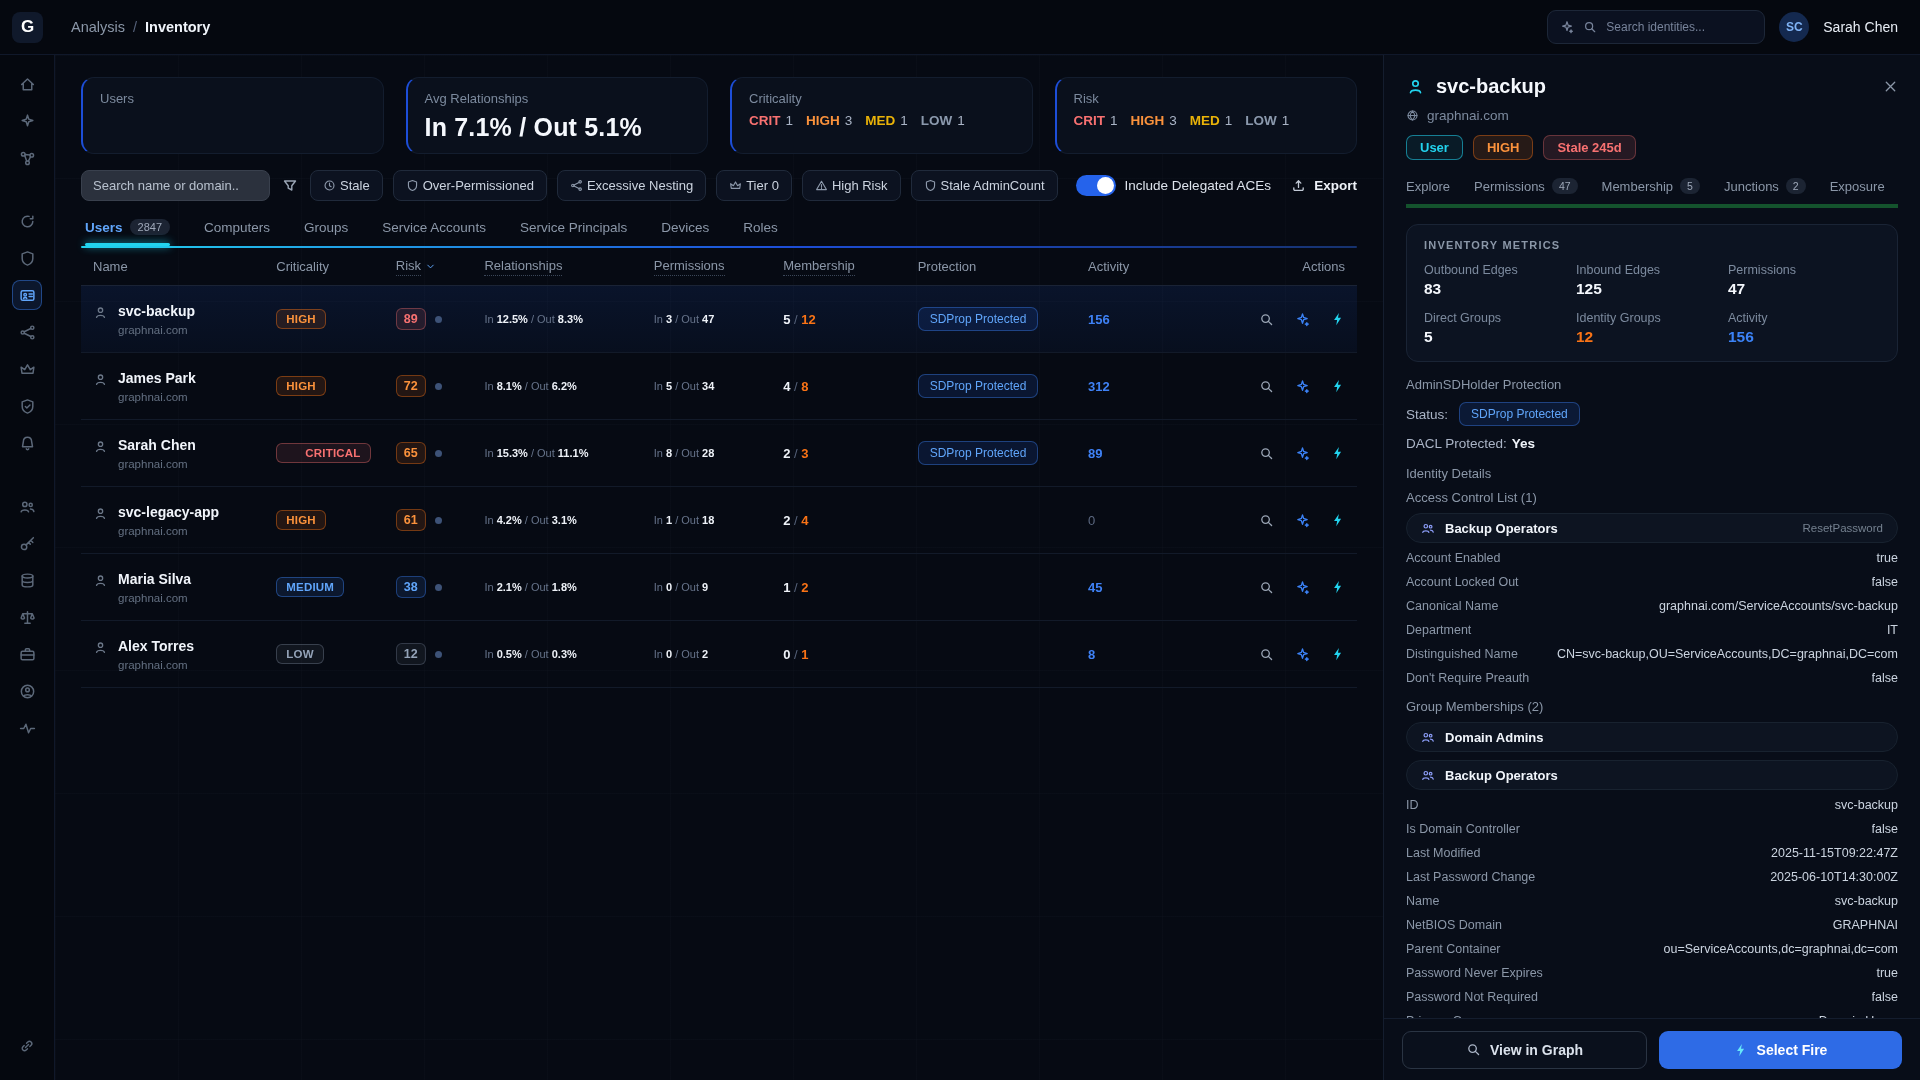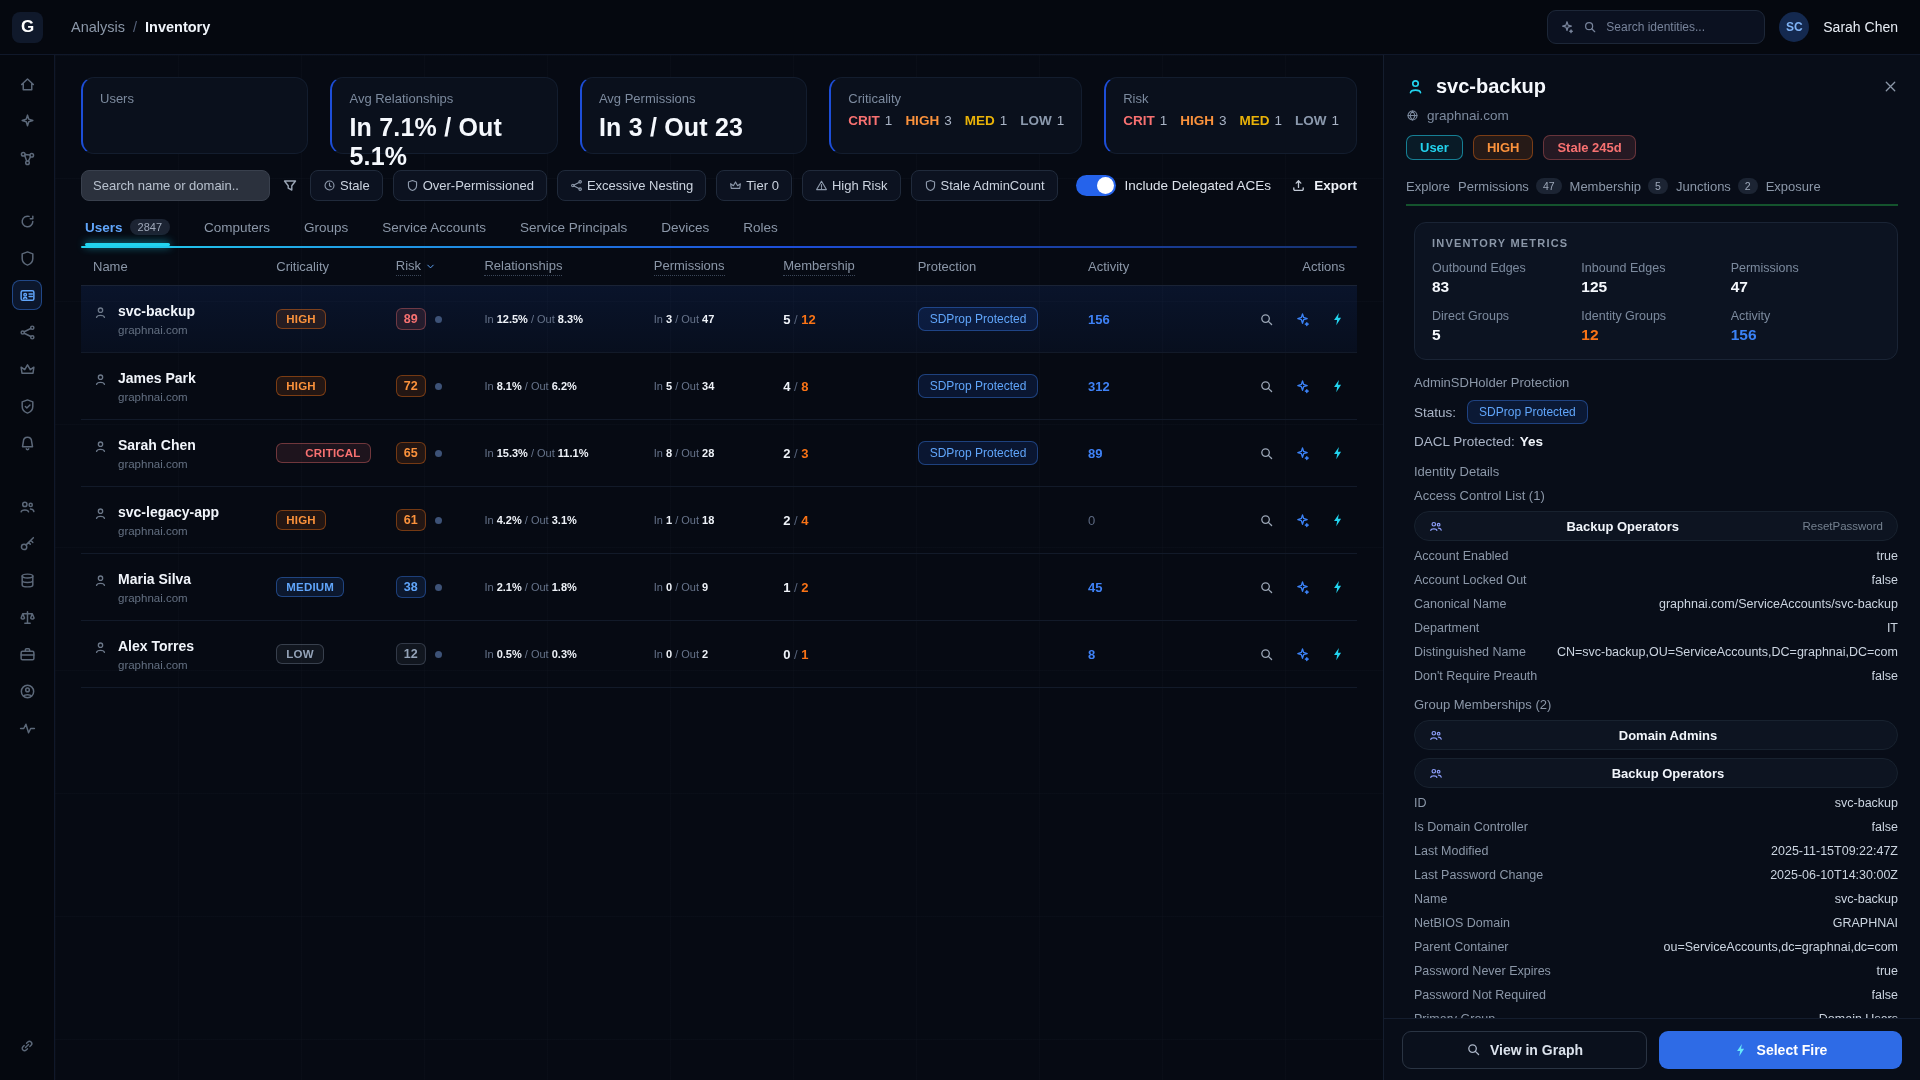--- a/index.html
+++ b/index.html
@@ -182,47 +182,47 @@
   .p-head .uic { color:#22d3ee; }
   .p-title { font-size:20px; font-weight:bold; color:#f5f8fd; flex:1; }
   .p-close { color:#8b97a8; }
   .p-domain { display:flex; align-items:center; gap:8px; color:#7c8a9e; font-size:13.5px; margin-top:10px; }
   .p-badges { display:flex; gap:10px; margin-top:12px; }
   .pbadge { padding:4px 13px; border-radius:7px; font-size:13px; font-weight:bold; }
   .pb-user { color:#22d3ee; background:rgba(34,211,238,.07); border:1px solid rgba(34,211,238,.55); }
   .pb-high { color:#fb923c; background:rgba(249,115,22,.13); border:1px solid rgba(249,115,22,.40); }
   .pb-stale { color:#f87171; background:rgba(248,113,113,.12); border:1px solid rgba(248,113,113,.32); }
   .p-tabs {
-    display:flex; gap:8px; margin-top:18px; border-bottom:2px solid #14532d;
+    display:flex; gap:24px; margin-top:18px; border-bottom:4px solid #14532d;
     padding-bottom:10px; overflow:hidden; white-space:nowrap;
   }
   .p-tab { display:flex; align-items:center; gap:7px; color:#8b97a8; font-size:13px; flex:none; }
   .p-tab .cnt { background:#1c2433; color:#9fa9ba; font-size:10.5px; padding:2px 7px; border-radius:9px; }
-  .p-body { flex:1; overflow:hidden; padding-bottom:4px;margin-left:8px; }
+  .p-body { flex:1; overflow:hidden; padding-bottom:4px; }
   .metrics {
     margin-top:16px; background:#0c1321; border:1px solid #1a2435;
     border-radius:12px; padding:14px 17px 15px;
   }
   .m-title { color:#8b97a8; font-size:11px; letter-spacing:1.2px; font-weight:bold; }
   .m-grid { display:grid; grid-template-columns:1fr 1fr 1fr; row-gap:13px; margin-top:12px; }
   .m-item .ml { color:#7c8a9e; font-size:12.5px; margin-bottom:3px; }
   .m-item .mv { color:#f5f8fd; font-size:15.5px; font-weight:bold; }
   .m-item .mv.orange { color:#f97316; }
   .m-item .mv.blue { color:#3b82f6; }
   .sect { color:#8b97a8; font-size:13px; margin-top:15px; }
   .status-row { display:flex; align-items:center; gap:11px; margin-top:10px; }
   .status-row .sl { color:#aab4c6; font-size:13.5px; }
   .dacl { color:#aab4c6; font-size:13.5px; margin-top:10px; }
   .dacl b { color:#f1f5fb; margin-left:5px; }
   .grp-row {
     display:flex; align-items:center; gap:10px; height:30px; margin-top:8px;
     background:#0d1421; border:1px solid #18222f; border-radius:15px; padding:0 14px;
   }
   .grp-row .gic { color:#8b9cf6; }
-  .grp-row .gname { color:#f1f5fb; font-weight:bold; font-size:13px; flex:1;text-align:center; }
+  .grp-row .gname { color:#f1f5fb; font-weight:bold; font-size:13px; flex:1; }
   .grp-row .gnote { color:#74808f; font-size:11.5px; }
   .kv { display:flex; justify-content:space-between; align-items:baseline; height:24px; }
   .kv .k { color:#8b97a8; font-size:12.5px; white-space:nowrap; }
   .kv .v { color:#cbd4e0; font-size:12.5px; text-align:right; white-space:nowrap; overflow:hidden; }
   .kvlist { margin-top:8px; }
   .p-footer {
     height:62px; display:flex; gap:12px; align-items:center;
     border-top:1px solid #141d2e; margin:0 -22px; padding:0 18px; background:#080d18;
   }
   .btn {
@@ -382,24 +382,20 @@
 
   <div class="main">
     <div class="stats">
       <div class="card">
         <div class="lbl">Users</div>
         <div class="val"></div>
       </div>
       <div class="card">
         <div class="lbl">Avg Relationships</div>
         <div class="val">In 7.1% / Out 5.1%</div>
-      </div>
-      <div class="card">
-        <div class="lbl">Avg Permissions</div>
-        <div class="val">In 3 / Out 23</div>
       </div>
       <div class="card">
         <div class="lbl">Criticality</div>
         <div class="seg-row">
           <span class="seg">
               <span class="sc-crit">CRIT</span>
               <span class="n">1</span>
             </span>
           <span class="seg">
               <span class="sc-high">HIGH</span>

